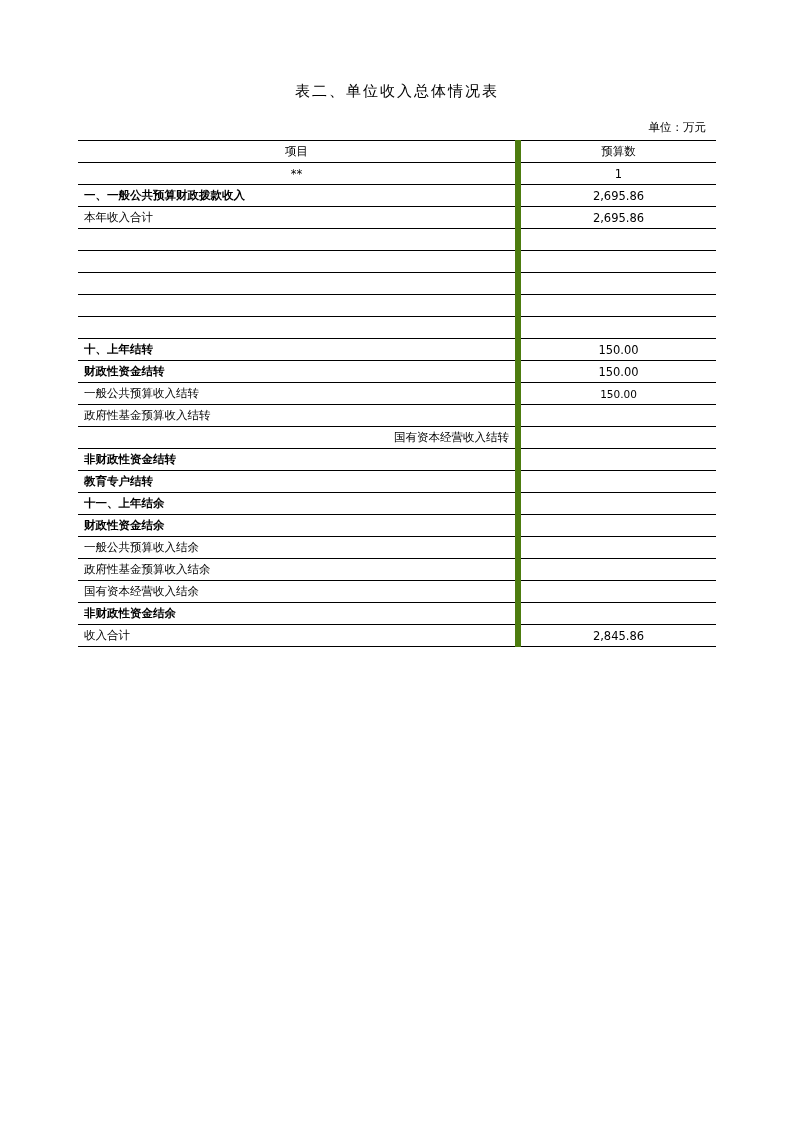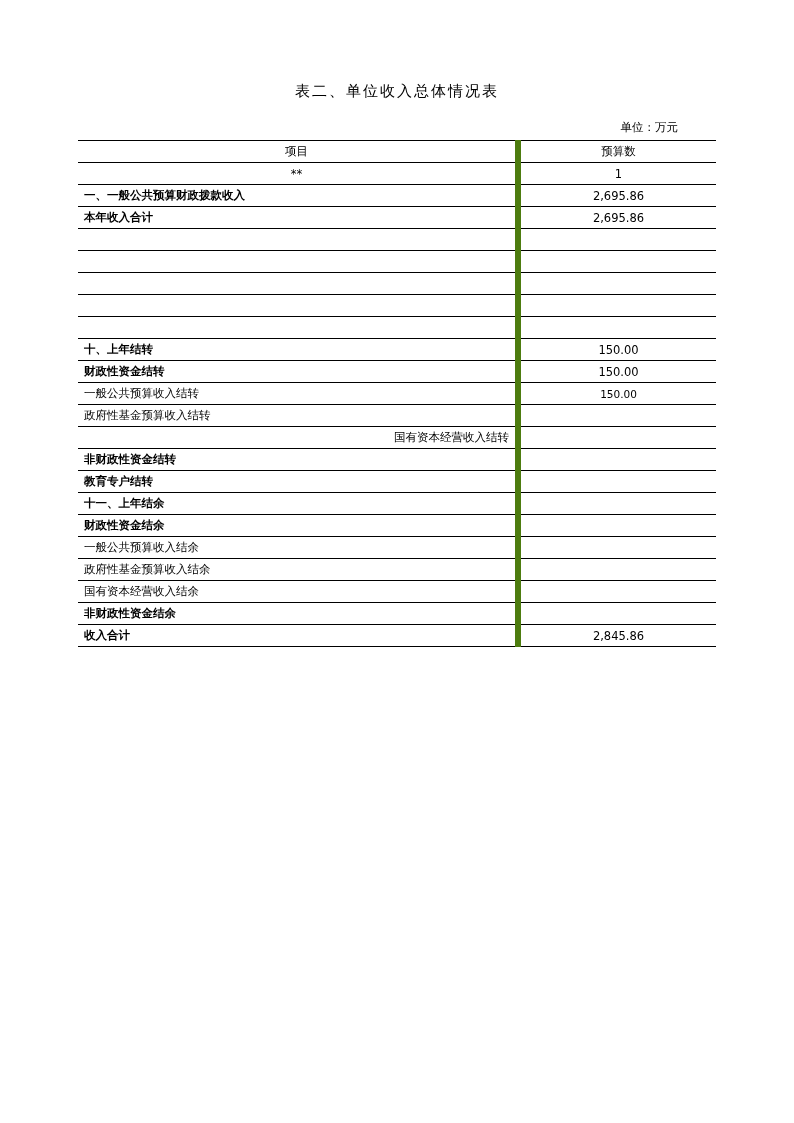--- a/index.html
+++ b/index.html
@@ -28,21 +28,21 @@
     font-family: "DejaVu Sans", "Liberation Sans", sans-serif;
     font-weight: normal;
     margin-top: 82px;
     margin-bottom: 0;
   }
   .unit-line {
     text-align: right;
     font-size: 11.5px;
     font-family: "DejaVu Sans", "Liberation Sans", sans-serif;
     margin-top: 19px;
-    padding-right: 116px;
+    padding-right: 88px;
   }
   .table-wrap {
     margin-top: 5px;
     padding-left: 78px;
     padding-right: 78px;
   }
   table.budget {
     border-collapse: collapse;
     width: 638px;
     table-layout: fixed;
@@ -76,21 +76,21 @@
   }
   td.num.small {
     font-size: 10.5px;
   }
   td.center {
     text-align: center;
   }
   .lvl0 { padding-left: 10px; font-weight: bold; }
   .lvl1 { padding-left: 30px; font-weight: bold; }
   .lvl2 { padding-left: 50px; }
-  .lvl2b { padding-left: 50px; font-weight: bold; margin-left: 44px; }
+  .lvl2b { padding-left: 50px; font-weight: normal; margin-left: 44px; }
   .blankrow td { height: 21px; }
 </style>
 </head>
 <body>
 
 <div class="page">
 
   <div class="doc-title">表二、单位收入总体情况表</div>
 
   <div class="unit-line">单位：万元</div>

